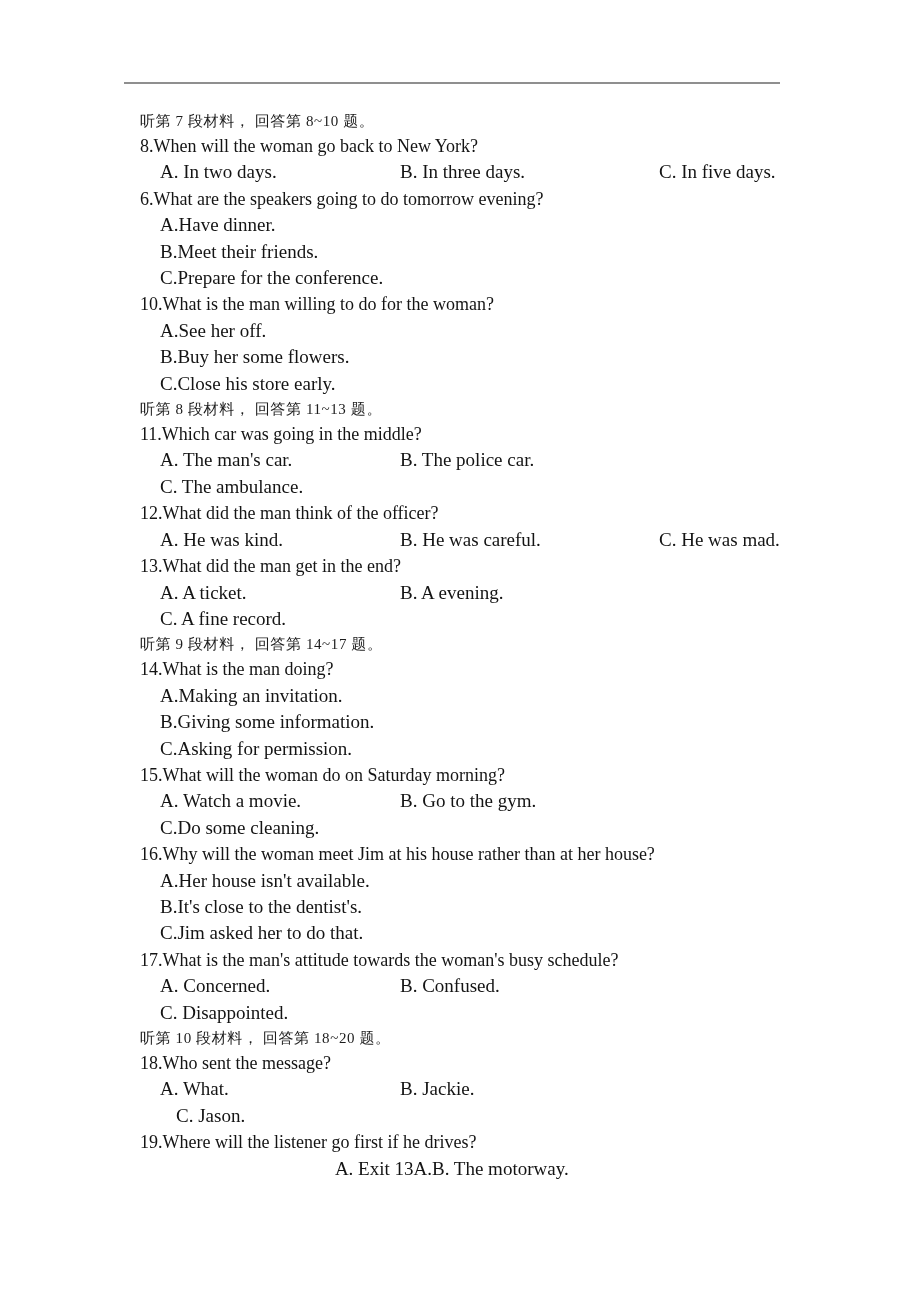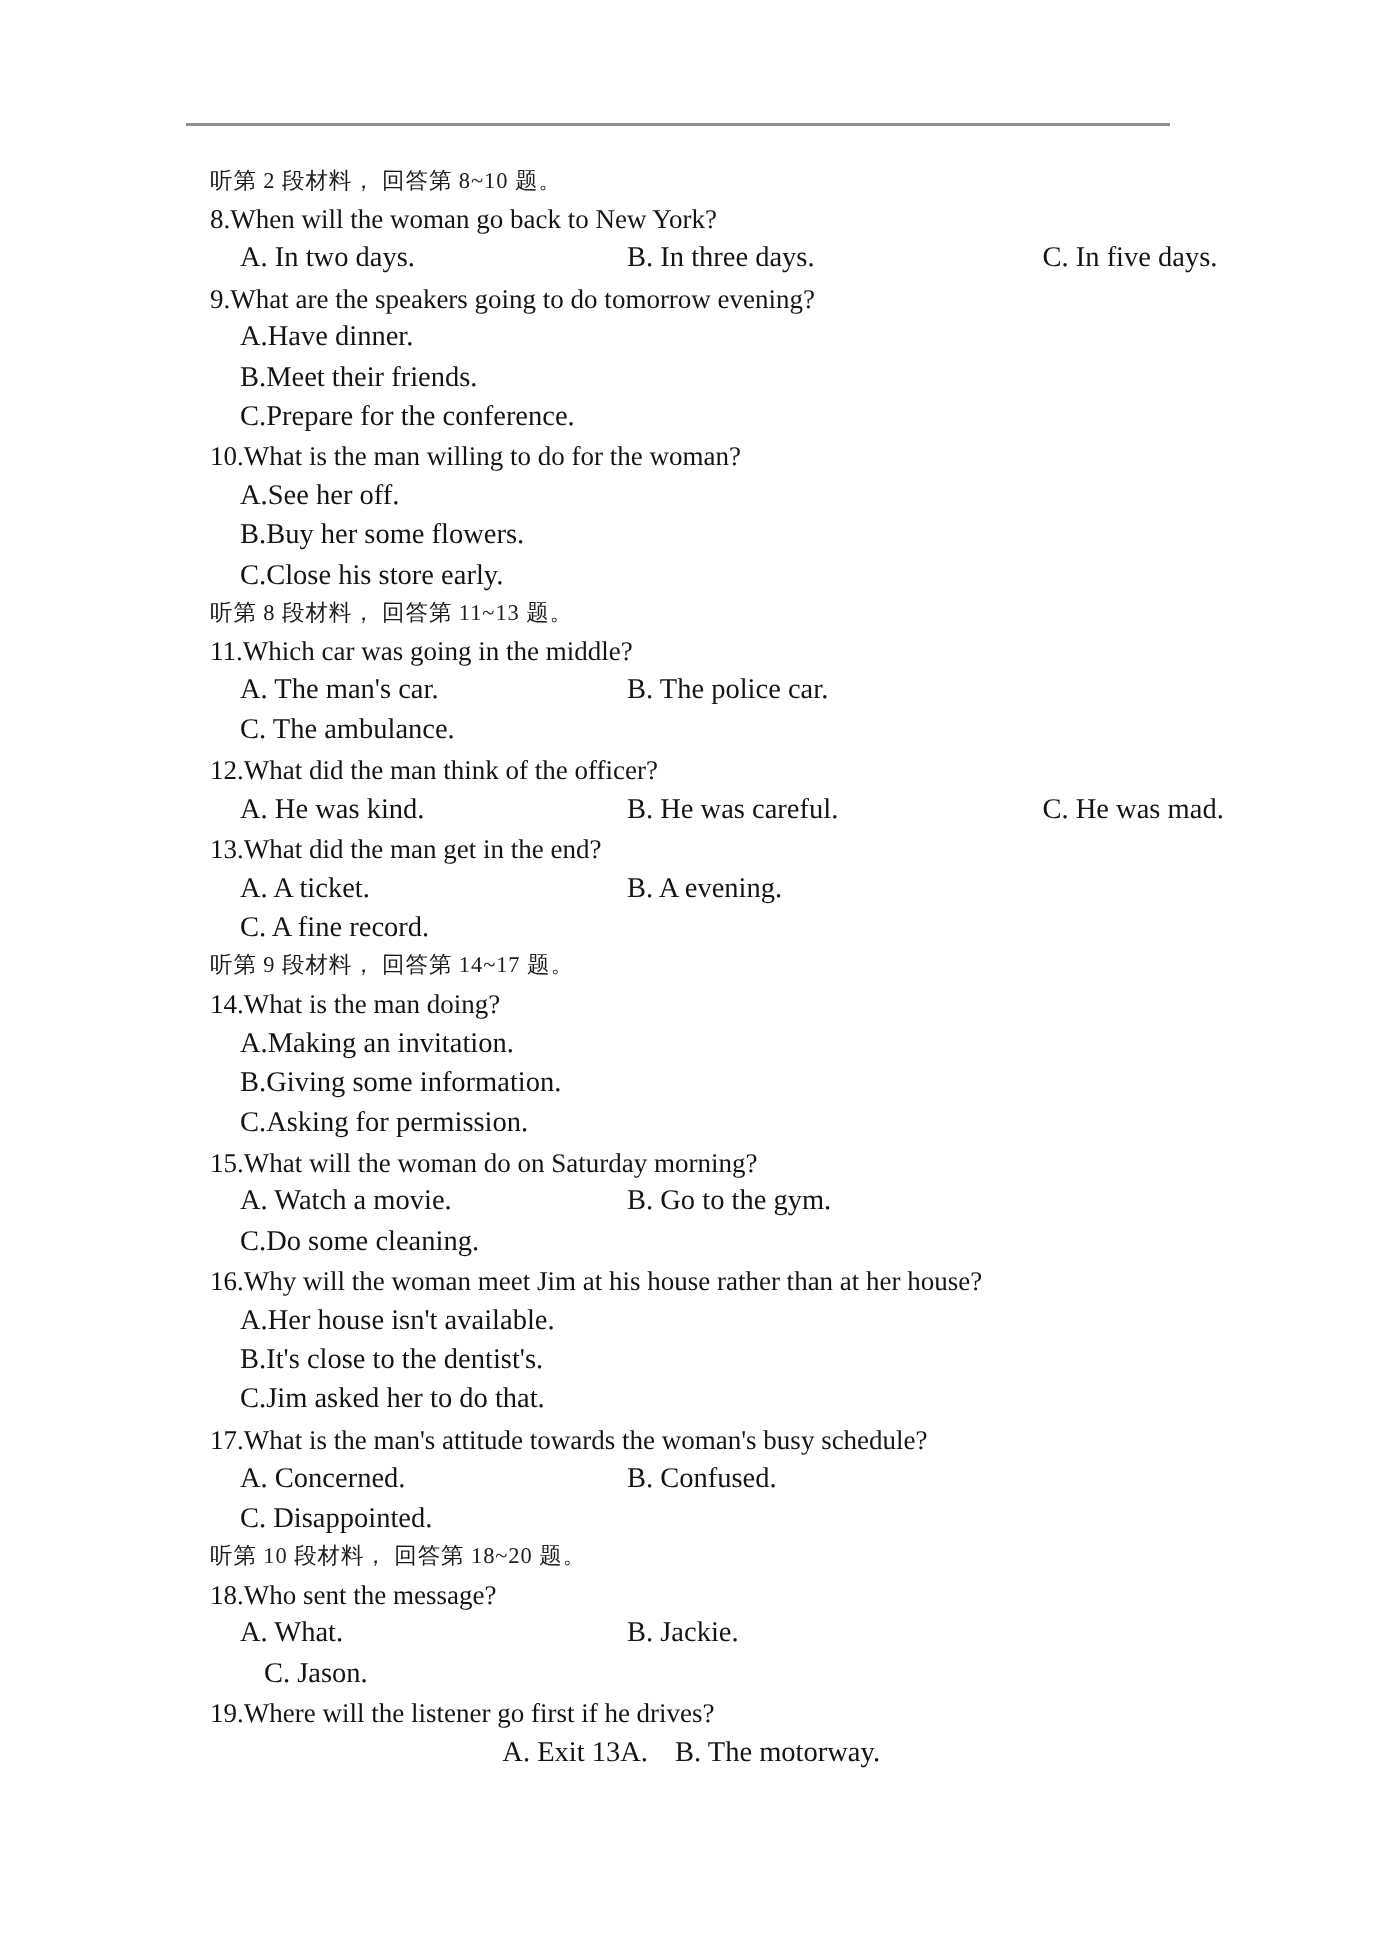--- a/index.html
+++ b/index.html
@@ -35,43 +35,42 @@
     font-size: 15px;
     line-height: 24px;
     letter-spacing: 0.6px;
     color: #1c1c1c;
   }
   .line.opts {
     display: flex;
     padding-left: 20px;
     font-size: 19px;
     line-height: 26.4px;
-    gap: 18px;
   }
   .opt { flex: 0 0 auto; white-space: nowrap; }
   .opts .opt:nth-child(1) { width: 240px; }
   .opts .opt:nth-child(2) { width: 259px; }
   .opts .opt:last-child { width: auto; }
   .opts.wide .opt:nth-child(1) { width: 272px; text-align: right; }
   .opts.deep { padding-left: 36px; }
 </style>
 </head>
 <body>
 
 <div class="page">
   <div class="top-rule"></div>
   <div class="content">
-      <div class="line cn">听第 2 段材料， 回答第 8~10 题。</div>
+      <div class="line cn">听第 7 段材料， 回答第 8~10 题。</div>
       <div class="line q">8.When will the woman go back to New York?</div>
       <div class="line opts">
         <span class="opt">A. In two days.</span>
         <span class="opt">B. In three days.</span>
         <span class="opt">C. In five days.</span>
       </div>
-      <div class="line q">9.What are the speakers going to do tomorrow evening?</div>
+      <div class="line q">6.What are the speakers going to do tomorrow evening?</div>
       <div class="line opts">
         <span class="opt">A.Have dinner.</span>
       </div>
       <div class="line opts">
         <span class="opt">B.Meet their friends.</span>
       </div>
       <div class="line opts">
         <span class="opt">C.Prepare for the conference.</span>
       </div>
       <div class="line q">10.What is the man willing to do for the woman?</div>

